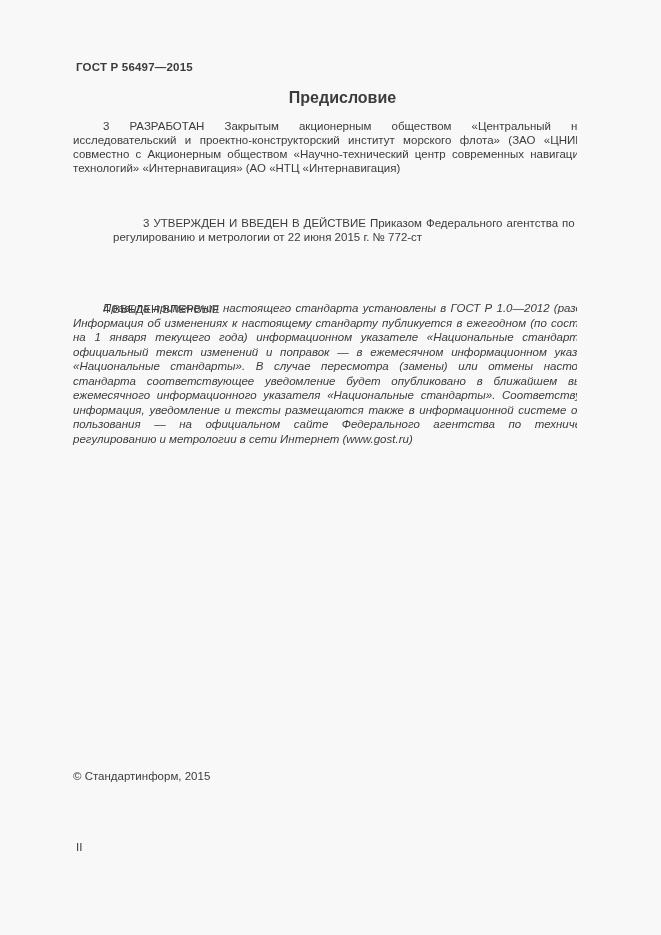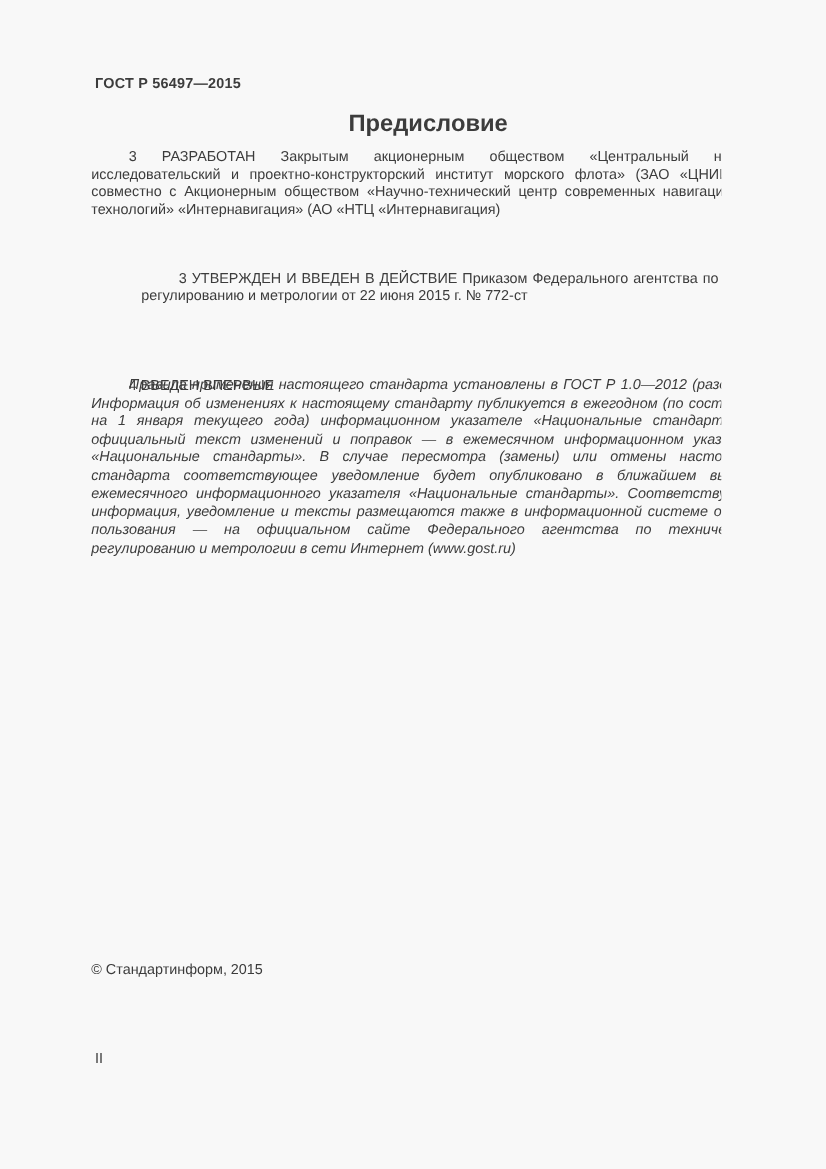--- a/index.html
+++ b/index.html
@@ -24,21 +24,21 @@
     font-weight: bold;
     letter-spacing: 0.2px;
   }
   .title {
     position: absolute;
     top: 89px;
     left: 73px;
     width: 539px;
     margin: 0;
     text-align: center;
-    font-size: 19px;
+    font-size: 16px;
     font-weight: bold;
   }
   .para {
     position: absolute;
     left: 73px;
     width: 539px;
     margin: 0;
     font-size: 11.5px;
     line-height: 14px;
     text-align: justify;

